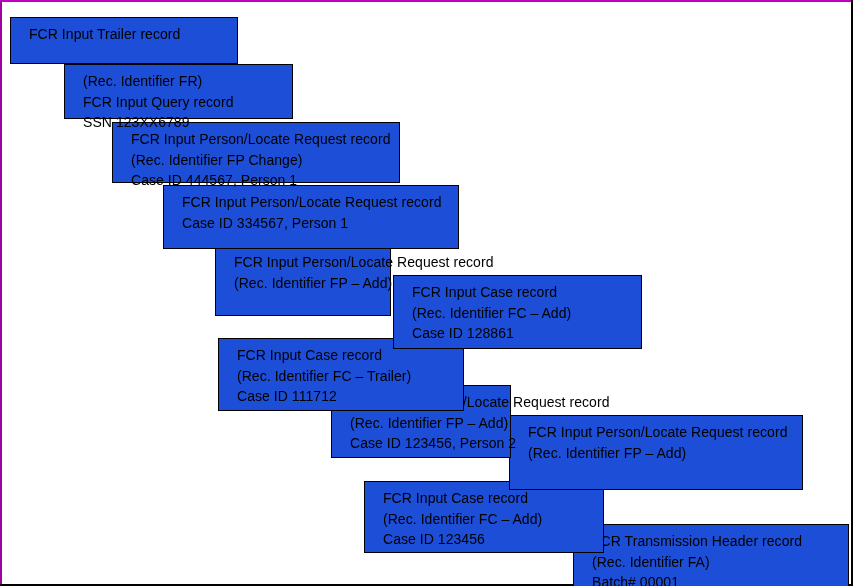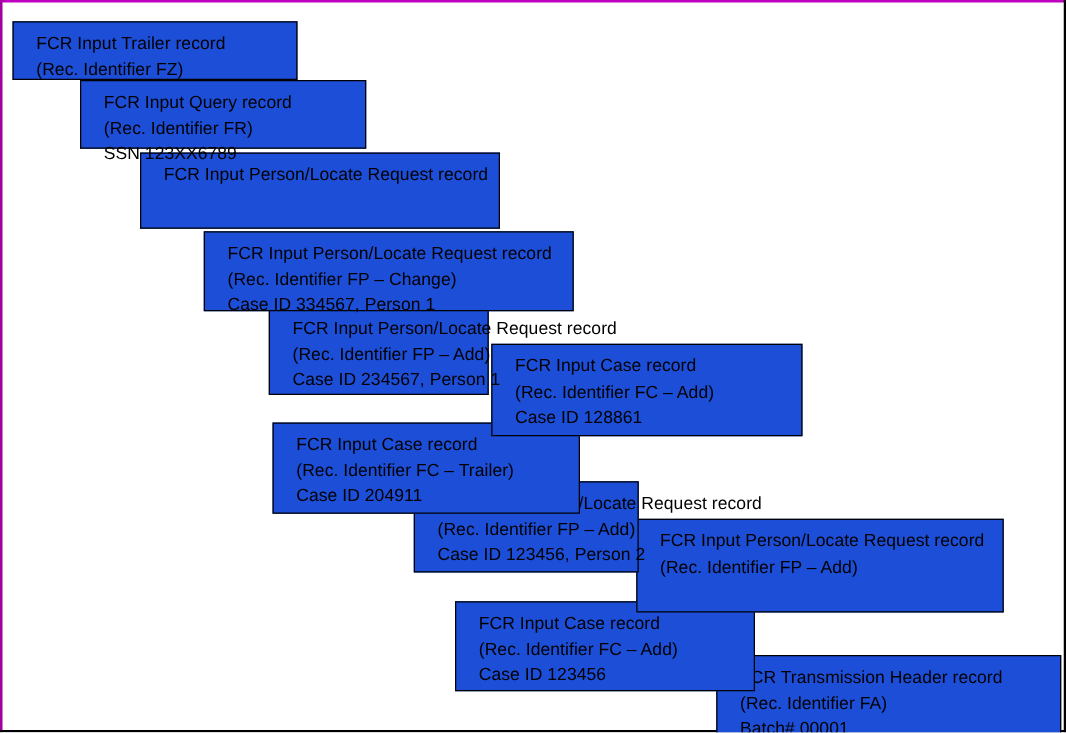--- a/index.html
+++ b/index.html
@@ -60,49 +60,48 @@
 <body>
 
 <div id="canvas">
   <div class="frame-edge frame-top"></div>
   <div class="frame-edge frame-left"></div>
   <div class="frame-edge frame-right"></div>
   <div class="frame-edge frame-bottom"></div>
   <div id="boxes-layer">
       <div class="record-box" style="left: 10px; top: 17px; width: 228px; height: 47px; z-index: 11; border-color: rgb(0, 0, 0);">
         <span class="record-line">FCR Input Trailer record</span>
-        <span class="record-line">(Rec. Identifier FZ)</span>
       </div>
       <div class="record-box" style="left: 64px; top: 64px; width: 229px; height: 55px; z-index: 10; border-color: rgb(0, 0, 0);">
+        <span class="record-line">(Rec. Identifier FR)</span>
         <span class="record-line">FCR Input Query record</span>
-        <span class="record-line">(Rec. Identifier FR)</span>
         <span class="record-line">SSN 123XX6789</span>
       </div>
       <div class="record-box" style="left: 112px; top: 122px; width: 288px; height: 61px; z-index: 9; border-color: rgb(0, 0, 0);">
         <span class="record-line">FCR Input Person/Locate Request record</span>
+        <span class="record-line">(Rec. Identifier FP Change)</span>
+        <span class="record-line">Case ID 444567, Person 1</span>
       </div>
       <div class="record-box" style="left: 163px; top: 185px; width: 296px; height: 64px; z-index: 8; border-color: rgb(0, 0, 0);">
         <span class="record-line">FCR Input Person/Locate Request record</span>
-        <span class="record-line">(Rec. Identifier FP – Change)</span>
         <span class="record-line">Case ID 334567, Person 1</span>
       </div>
       <div class="record-box" style="left: 215px; top: 245px; width: 176px; height: 71px; z-index: 7; border-color: rgb(0, 0, 0);">
         <span class="record-line">FCR Input Person/Locate Request record</span>
         <span class="record-line">(Rec. Identifier FP – Add)</span>
-        <span class="record-line">Case ID 234567, Person 1</span>
       </div>
       <div class="record-box" style="left: 393px; top: 275px; width: 249px; height: 74px; z-index: 6; border-color: rgb(0, 0, 0);">
         <span class="record-line">FCR Input Case record</span>
         <span class="record-line">(Rec. Identifier FC – Add)</span>
         <span class="record-line">Case ID 128861</span>
       </div>
       <div class="record-box" style="left: 218px; top: 338px; width: 246px; height: 73px; z-index: 5; border-color: rgb(0, 0, 0);">
         <span class="record-line">FCR Input Case record</span>
         <span class="record-line">(Rec. Identifier FC – Trailer)</span>
-        <span class="record-line">Case ID 204911</span>
+        <span class="record-line">Case ID 111712</span>
       </div>
       <div class="record-box" style="left: 331px; top: 385px; width: 180px; height: 73px; z-index: 4; border-color: rgb(0, 0, 0);">
         <span class="record-line">FCR Input Person/Locate Request record</span>
         <span class="record-line">(Rec. Identifier FP – Add)</span>
         <span class="record-line">Case ID 123456, Person 2</span>
       </div>
       <div class="record-box" style="left: 509px; top: 415px; width: 294px; height: 75px; z-index: 3; border-color: rgb(0, 0, 0);">
         <span class="record-line">FCR Input Person/Locate Request record</span>
         <span class="record-line">(Rec. Identifier FP – Add)</span>
       </div>

